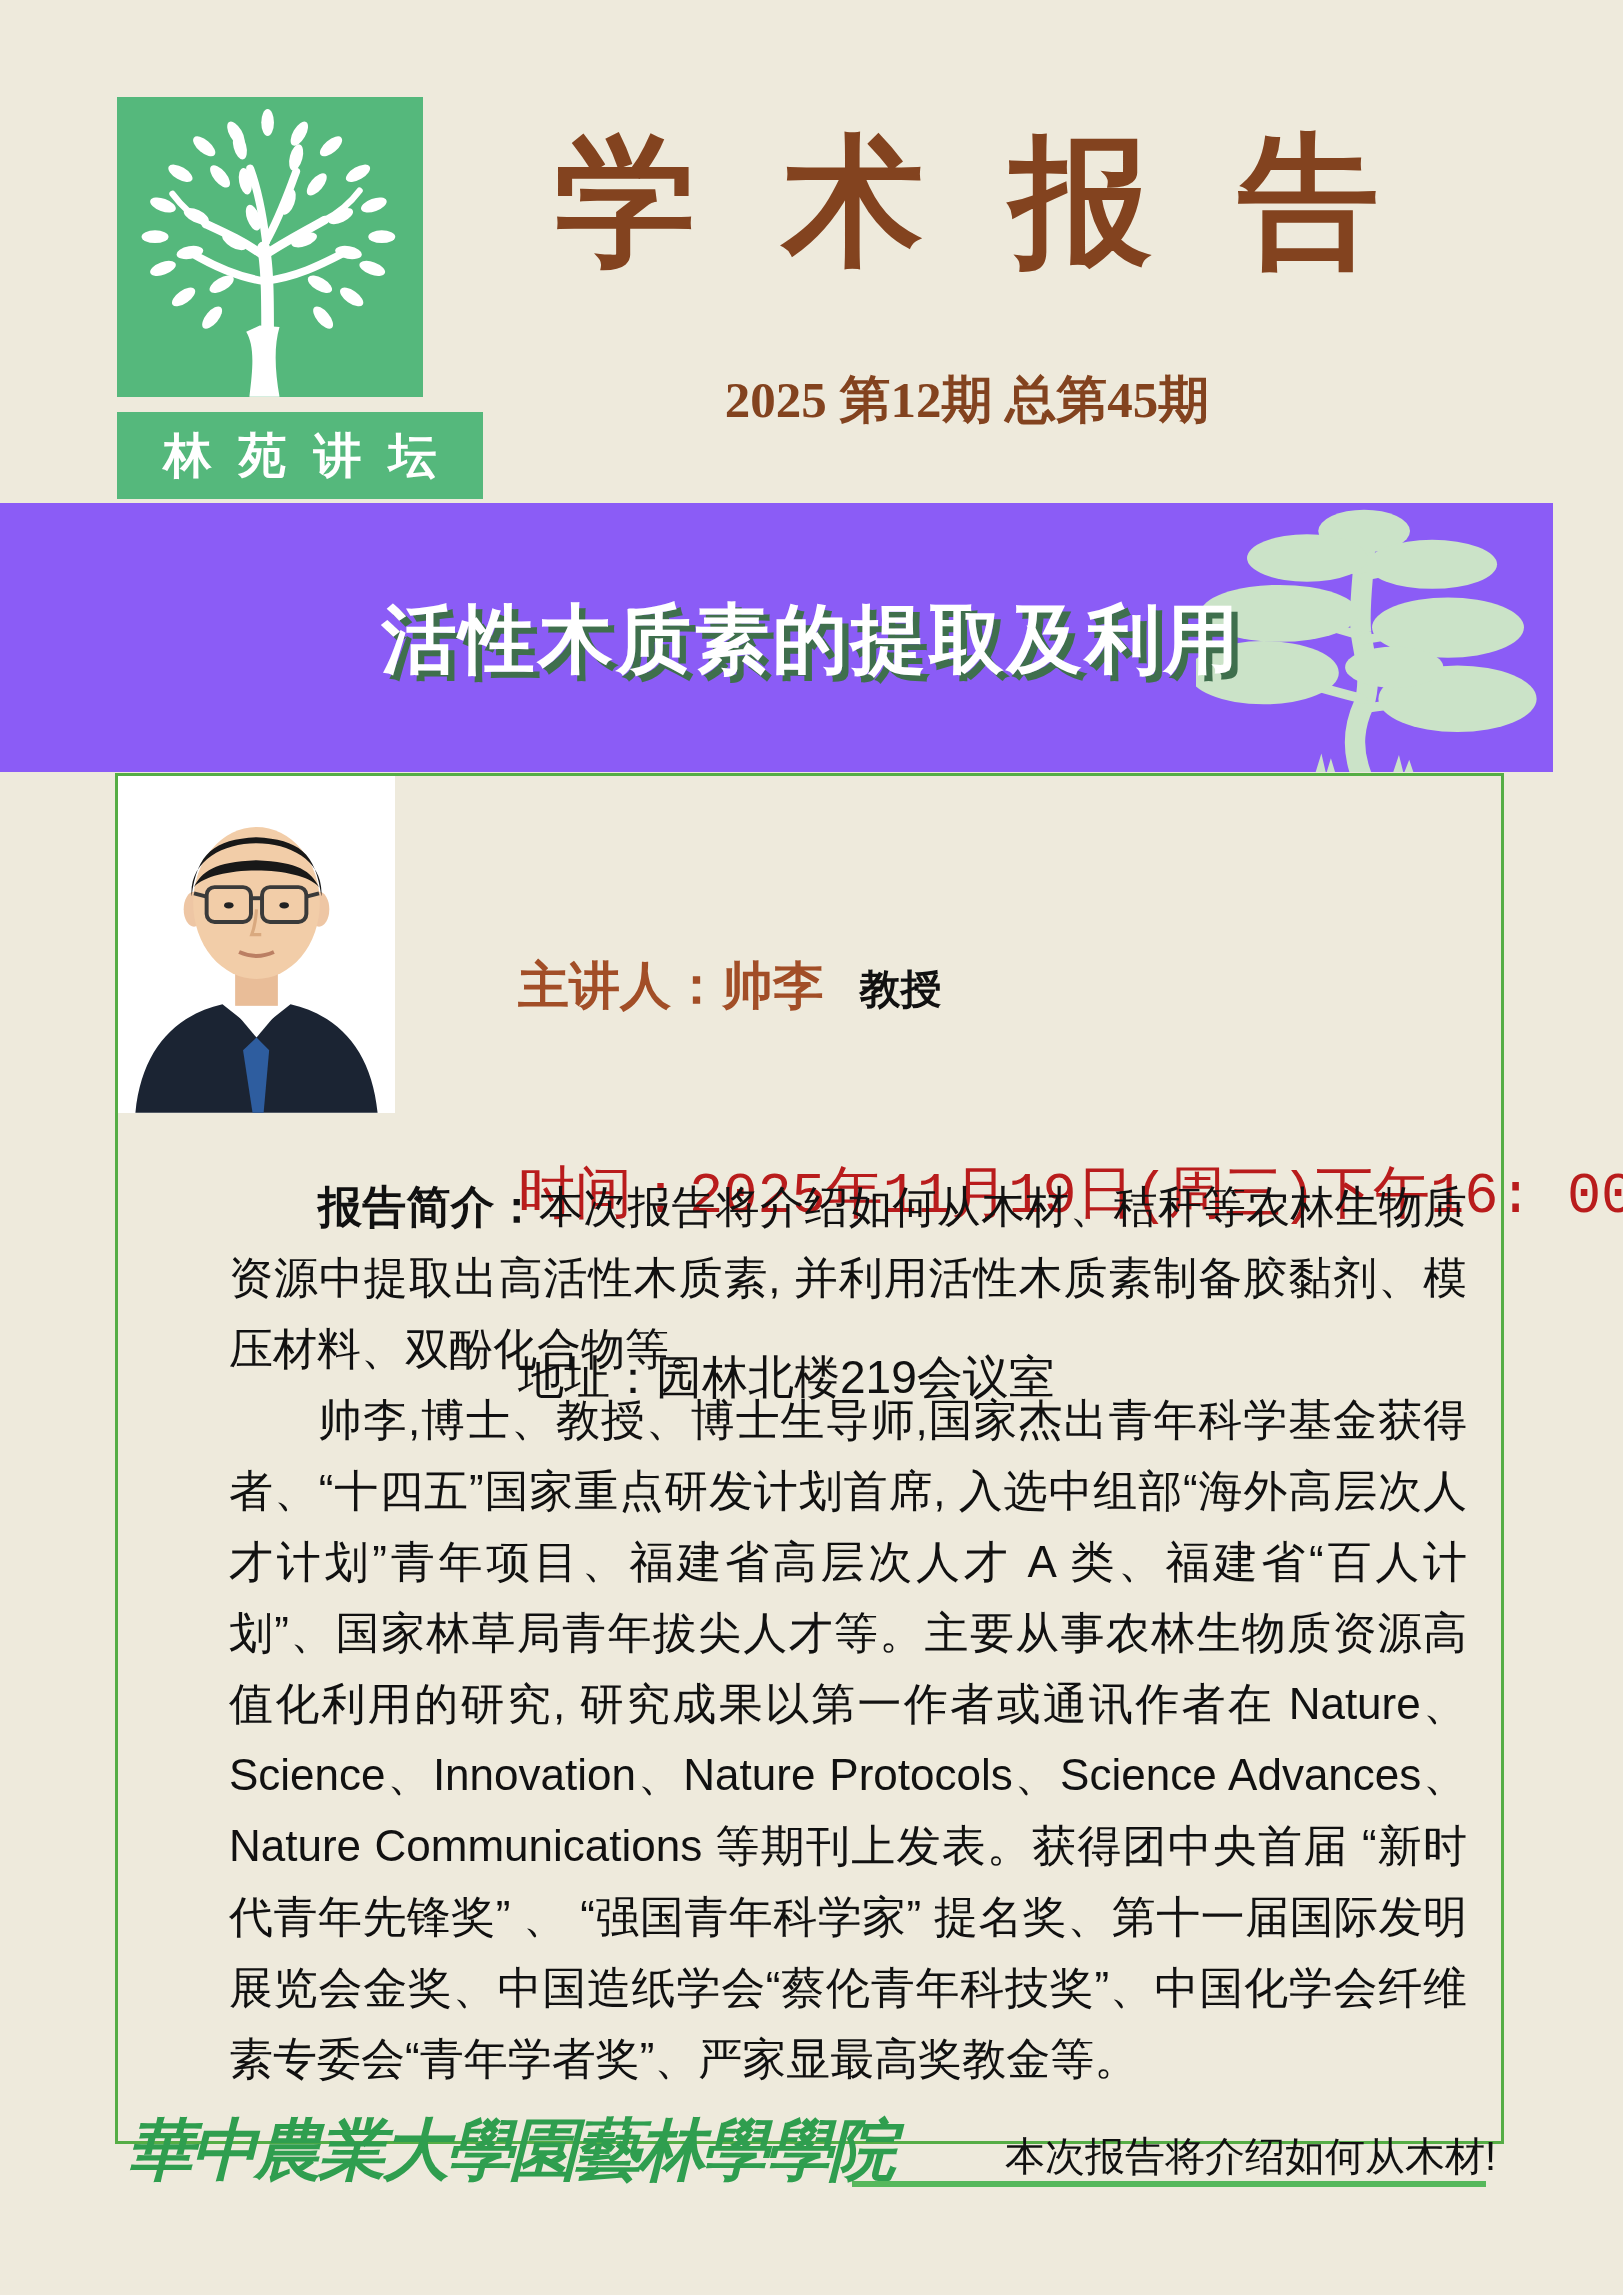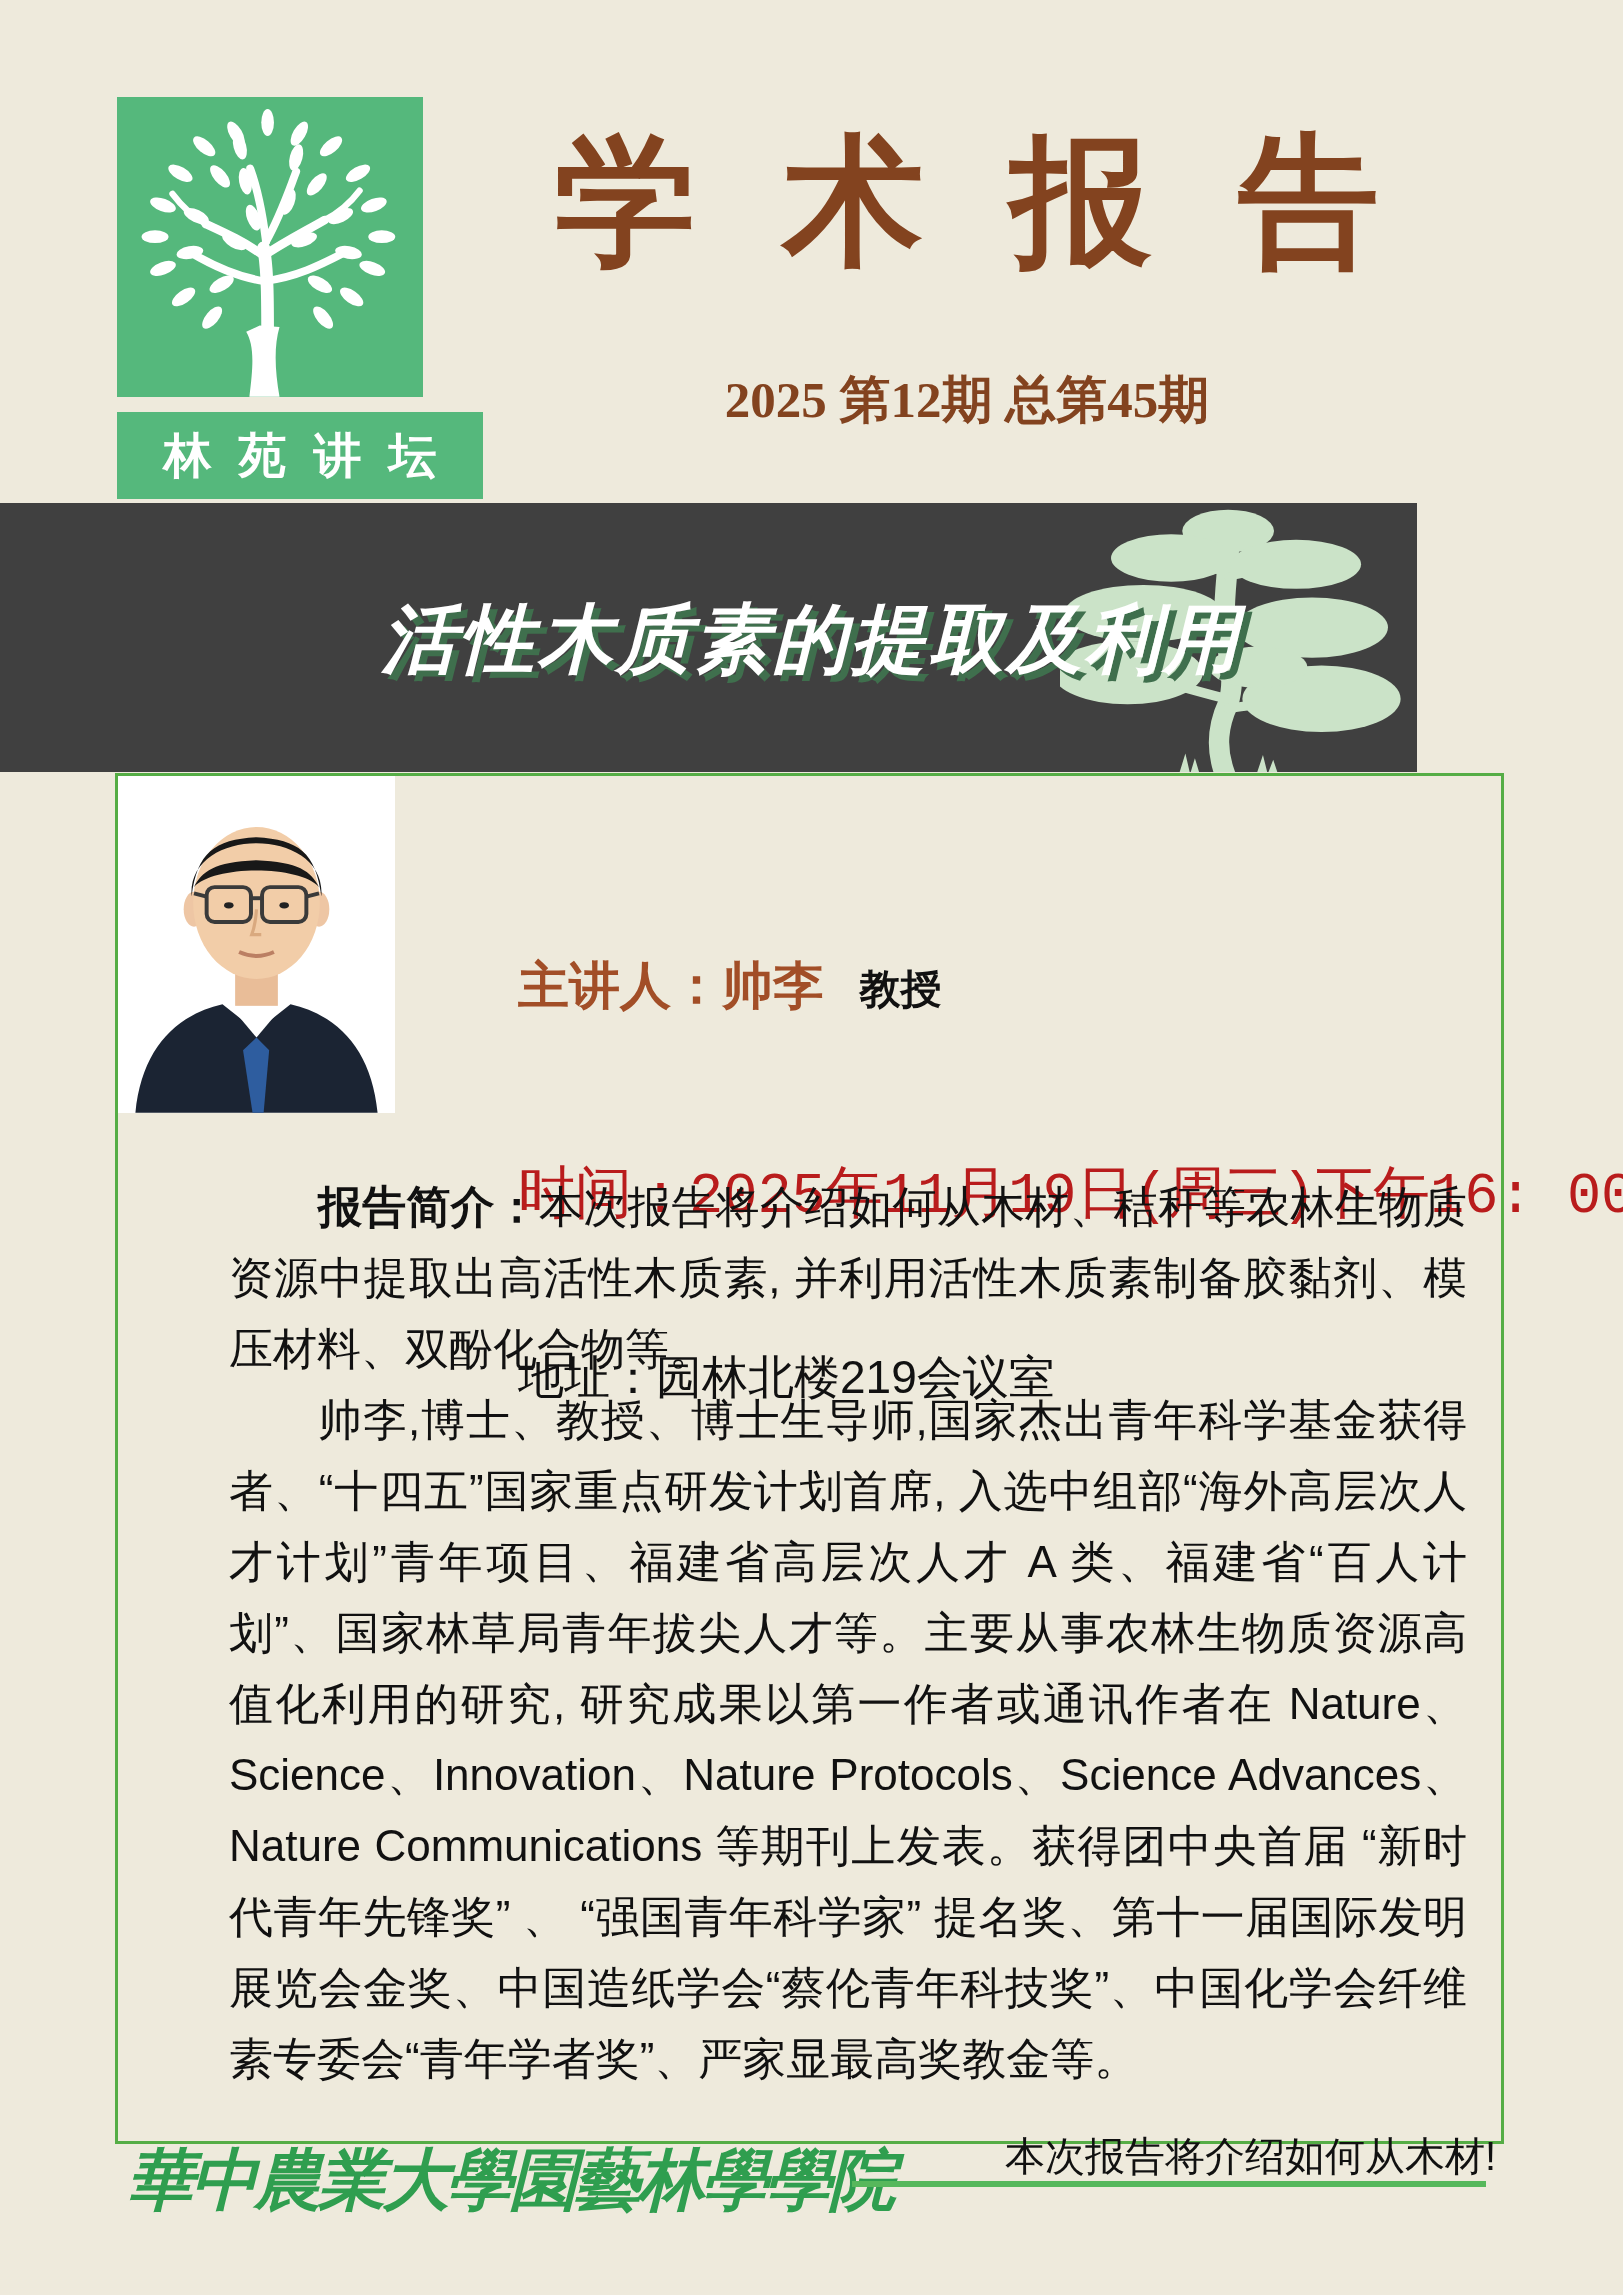--- a/index.html
+++ b/index.html
@@ -27,22 +27,22 @@
     font-family:"Liberation Serif", serif;
     font-size:141px; font-weight:bold; color:#83431f; line-height:151px;
   }
   .issue-line{
     position:absolute; left:555px; top:366px; width:824px;
     text-align:center; font-family:"Liberation Serif", serif;
     font-size:51px; font-weight:bold; color:#83431f;
   }
   
   .banner{
-    position:absolute; left:0; top:503px; width:1417px; height:269px;
-    background:#404040; overflow:hidden;font-style:italic;
+    position:absolute; left:0; top:503px; width:1553px; height:269px;
+    background:#8b5cf6; overflow:hidden;
   }
   .banner-title{
     position:absolute; left:0; top:87px; width:1623px;
     text-align:center;
     font-size:75px; font-weight:900; color:#ffffff;
     text-shadow:6.3px 6.3px 0 #3f6f4d;
     letter-spacing:3.2px;
   }
   .pine{position:absolute; right:16px; top:-1.6px;}
   
@@ -66,21 +66,21 @@
     font-size:44px; line-height:71px; color:#111;
     text-align:justify;
   }
   .bio p{ margin:0; text-indent:89px; }
   .intro-label{ font-weight:bold; }
   
   .calligraphy{
     position:absolute; left:127px; top:2105px;
     font-family:"Liberation Serif", serif;
     font-size:67px; font-weight:bold; font-style:italic;
-    color:#2f9e4f; letter-spacing:-3.2px; white-space:nowrap;margin-top:30px;
+    color:#2f9e4f; letter-spacing:-3.2px; white-space:nowrap;
   }
   .welcome{
     position:absolute; left:1005px; top:2129px;
     font-size:40px; color:#111; white-space:nowrap;
   }
   .footer-rule{
     position:absolute; left:852px; top:2181px; width:634px; height:6.3px;
     background:#57b85c;
   }
 </style>

